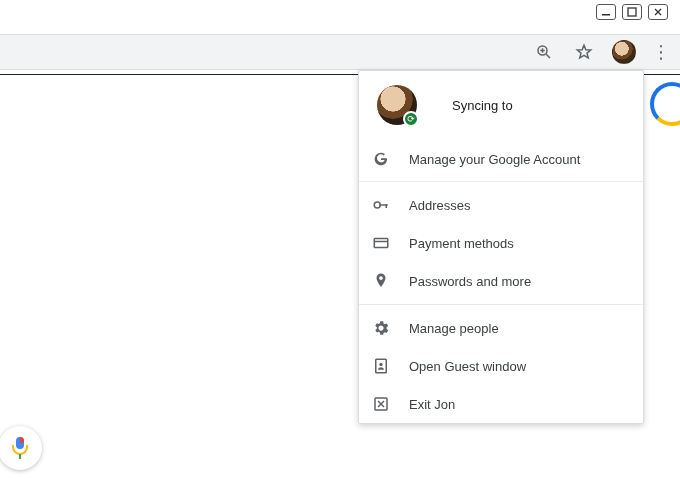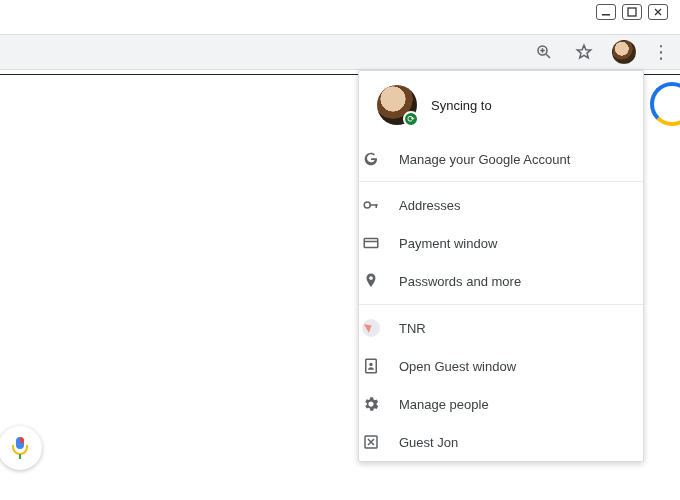--- a/index.html
+++ b/index.html
@@ -19,24 +19,24 @@
   .content-divider { position: absolute; top: 74px; left: 0; right: 0; height: 1px; background: #202124; }
 
   
   .color-arc { position: absolute; top: 82px; right: -14px; width: 44px; height: 44px; border-radius: 50%; background: #fff; border: 4px solid #1a73e8; border-right-color: #ea4335; border-bottom-color: #fbbc04; }
 
   
   .menu { position: absolute; top: 70px; left: 358px; width: 286px; background: #fff; border: 1px solid #dadce0; border-radius: 2px; box-shadow: 0 2px 6px rgba(0,0,0,0.18); }
   .menu-header { display: flex; align-items: center; gap: 14px; padding: 14px 18px 16px 18px; }
   .avatar-large { position: relative; width: 40px; height: 40px; border-radius: 50%; background: radial-gradient(circle at 40% 35%, #e8c9a8 0 35%, #6b4423 36% 55%, #2a1f14 56% 100%); }
   .sync-badge { position: absolute; bottom: -2px; right: -2px; width: 16px; height: 16px; border-radius: 50%; background: #188038; border: 2px solid #fff; display:flex; align-items:center; justify-content:center; color:#fff; font-size:9px; }
-  .header-text { font-size: 13px; color: #202124; }
+  .header-text { font-size: 13px; color: #202124; margin-left: 21px; }
 
   .menu ul { list-style: none; }
-  .menu li { display: flex; align-items: center; gap: 18px; padding: 10px 2px; font-size: 13px; color: #3c4043; cursor: pointer; }
+  .menu li { display: flex; align-items: center; gap: 18px; padding: 10px 12px; font-size: 13px; color: #3c4043; cursor: pointer; }
   .menu li .mi { width: 20px; display: flex; align-items: center; justify-content: center; color: #5f6368; }
   .menu hr { border: none; border-top: 1px solid #e8eaed; margin: 4px 0; }
 
   .tnr-icon { width: 18px; height: 18px; border-radius: 50%; background: #e8eaed; position: relative; }
   .tnr-icon::after { content:""; position:absolute; top:3px; left:4px; border-left:6px solid #f28b82; border-top:5px solid transparent; border-bottom:5px solid transparent; transform: rotate(-30deg); }
 
   
   .voice { position: absolute; left: -2px; bottom: 30px; width: 44px; height: 44px; border-radius: 50%; background: #fff; box-shadow: 0 1px 4px rgba(0,0,0,0.25); display:flex; align-items:center; justify-content:center; cursor:pointer; }
   .mic { width: 16px; height: 22px; position: relative; }
   .mic .cap { position:absolute; top:0; left:4px; width:8px; height:12px; border-radius:4px; background:#4285f4; }
@@ -116,65 +116,59 @@
       </span>
       <span>Addresses</span>
     </li>
     <li>
       <span class="mi">
         <svg width="18" height="18" viewBox="0 0 24 24" fill="none" stroke="#5f6368" stroke-width="2">
             <rect x="3" y="6" width="18" height="12" rx="1"></rect>
             <line x1="3" y1="10" x2="21" y2="10"></line>
           </svg>
       </span>
-      <span>Payment window</span>
+      <span>Payment methods</span>
     </li>
     <li>
       <span class="mi">
         <svg width="18" height="18" viewBox="0 0 24 24" fill="#5f6368">
             <path d="M12 2C8.7 2 6 4.7 6 8c0 4.5 6 12 6 12s6-7.5 6-12c0-3.3-2.7-6-6-6zm0 8.5c-1.4 0-2.5-1.1-2.5-2.5S10.6 5.5 12 5.5s2.5 1.1 2.5 2.5S13.4 10.5 12 10.5z"></path>
           </svg>
       </span>
       <span>Passwords and more</span>
     </li>
   </ul>
   <hr>
   <ul>
     <li>
       <span class="mi">
-          <span class="tnr-icon"></span>
-        </span>
-      <span>TNR</span>
+        <svg width="18" height="18" viewBox="0 0 24 24" fill="#5f6368">
+            <path d="M19.4 13l.1-1-.1-1 2.1-1.6-2-3.4-2.5 1c-.5-.4-1.1-.7-1.7-.9L15 3h-4l-.4 2.6c-.6.2-1.2.5-1.7.9l-2.5-1-2 3.4L6.5 11l-.1 1 .1 1-2.1 1.6 2 3.4 2.5-1c.5.4 1.1.7 1.7.9L11 21h4l.4-2.6c.6-.2 1.2-.5 1.7-.9l2.5 1 2-3.4L19.4 13zM12 15.5c-1.9 0-3.5-1.6-3.5-3.5S10.1 8.5 12 8.5s3.5 1.6 3.5 3.5-1.6 3.5-3.5 3.5z"></path>
+          </svg>
+      </span>
+      <span>Manage people</span>
     </li>
     <li>
       <span class="mi">
         <svg width="18" height="18" viewBox="0 0 24 24" fill="#5f6368">
             <rect x="5" y="3" width="14" height="18" rx="1" fill="none" stroke="#5f6368" stroke-width="2"></rect>
             <circle cx="12" cy="10" r="2.2"></circle>
             <path d="M8 17c0-2 1.8-3.5 4-3.5s4 1.5 4 3.5"></path>
           </svg>
       </span>
       <span>Open Guest window</span>
     </li>
     <li>
       <span class="mi">
-        <svg width="18" height="18" viewBox="0 0 24 24" fill="#5f6368">
-            <path d="M19.4 13l.1-1-.1-1 2.1-1.6-2-3.4-2.5 1c-.5-.4-1.1-.7-1.7-.9L15 3h-4l-.4 2.6c-.6.2-1.2.5-1.7.9l-2.5-1-2 3.4L6.5 11l-.1 1 .1 1-2.1 1.6 2 3.4 2.5-1c.5.4 1.1.7 1.7.9L11 21h4l.4-2.6c.6-.2 1.2-.5 1.7-.9l2.5 1 2-3.4L19.4 13zM12 15.5c-1.9 0-3.5-1.6-3.5-3.5S10.1 8.5 12 8.5s3.5 1.6 3.5 3.5-1.6 3.5-3.5 3.5z"></path>
-          </svg>
-      </span>
-      <span>Manage people</span>
-    </li>
-    <li>
-      <span class="mi">
         <svg width="18" height="18" viewBox="0 0 24 24" fill="none" stroke="#5f6368" stroke-width="2">
             <rect x="4" y="4" width="16" height="16" rx="1"></rect>
             <path d="M8 8l8 8M16 8l-8 8"></path>
           </svg>
       </span>
-      <span>Guest Jon</span>
+      <span>Exit Jon</span>
     </li>
   </ul>
 </div>
 
 <div class="voice">
   <div class="mic">
     <div class="cap"></div>
       <div class="arc"></div>
       <div class="stem"></div>
   </div>

